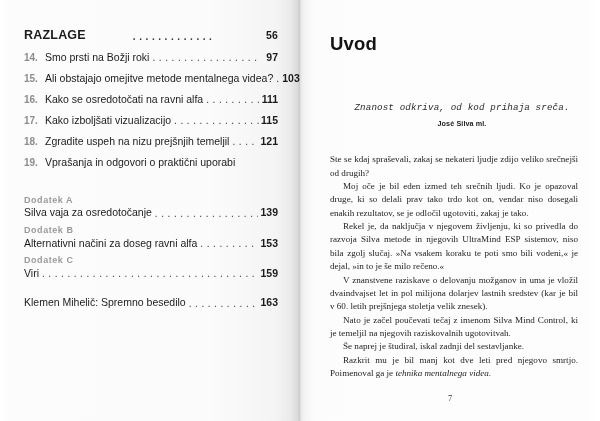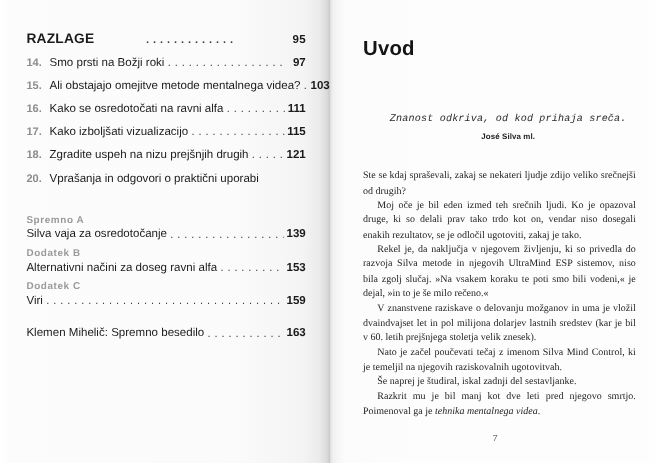--- a/index.html
+++ b/index.html
@@ -254,21 +254,21 @@
 
 <div class="spread">
 
   <div class="page page-left">
     <div class="toc">
 
 
       <div class="part-row">
         <span class="ttl">RAZLAGE</span>
         <span class="leader"></span>
-        <span class="toc-page">95</span>
+        <span class="toc-page">56</span>
       </div>
 
       <div class="toc-row">
         <span class="toc-num">14.</span>
         <span class="toc-title">Smo prsti na Božji roki</span>
         <span class="leader"></span>
         <span class="toc-page">97</span>
       </div>
 
       <div class="toc-row">
@@ -287,36 +287,36 @@
 
       <div class="toc-row">
         <span class="toc-num">17.</span>
         <span class="toc-title">Kako izboljšati vizualizacijo</span>
         <span class="leader"></span>
         <span class="toc-page">115</span>
       </div>
 
       <div class="toc-row">
         <span class="toc-num">18.</span>
-        <span class="toc-title">Zgradite uspeh na nizu prejšnjih drugih</span>
+        <span class="toc-title">Zgradite uspeh na nizu prejšnjih temeljil</span>
         <span class="leader"></span>
         <span class="toc-page">121</span>
       </div>
 
       <div class="toc-row wrap">
         <div class="line1">
-          <span class="toc-num">20.</span>
+          <span class="toc-num">19.</span>
           <span class="toc-title">Vprašanja in odgovori o praktični uporabi</span>
         </div>
       </div>
 
       <div class="spacer-lg"></div>
 
       <div class="app-block">
-        <div class="app-label">Spremno A</div>
+        <div class="app-label">Dodatek A</div>
         <div class="app-row">
           <span class="toc-title">Silva vaja za osredotočanje</span>
           <span class="leader"></span>
           <span class="toc-page">139</span>
         </div>
       </div>
 
       <div class="app-block">
         <div class="app-label">Dodatek B</div>
         <div class="app-row">

